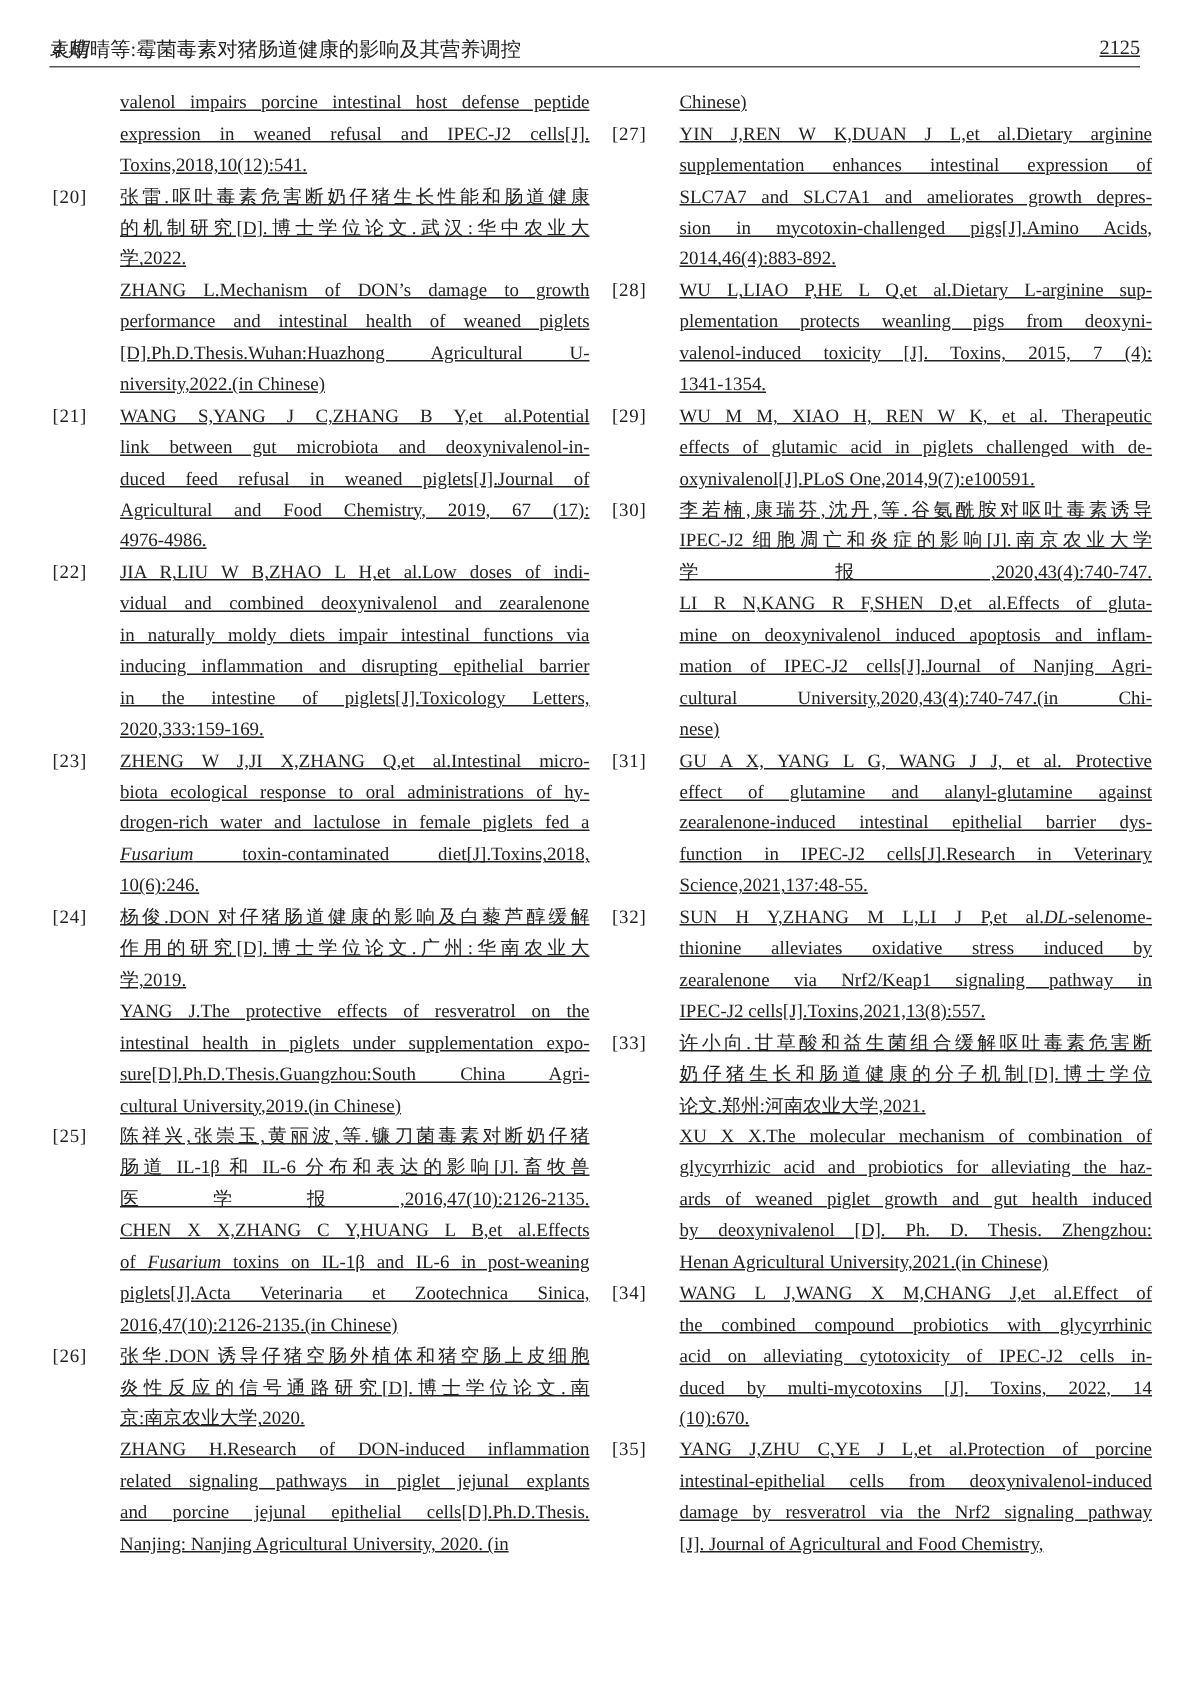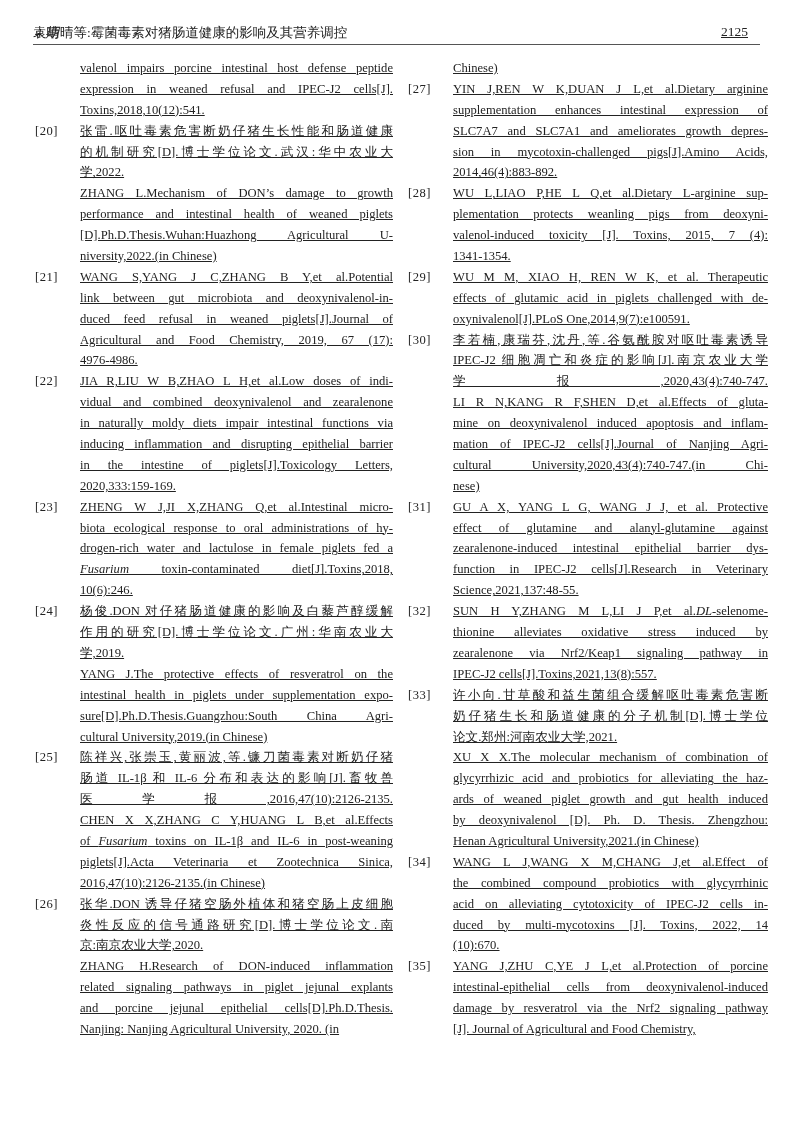--- a/index.html
+++ b/index.html
@@ -2,21 +2,21 @@
 <html><head>
 <meta charset="utf-8">
 <style>
   html, body { margin: 0; padding: 0; background: #fff; }
   body { width: 793px; height: 1122px; position: relative; overflow: hidden;
          font-family: "Liberation Serif", "DejaVu Serif", serif; color: #222; }
   .header { position: absolute; left: 33px; top: 22px; width: 727px; height: 22px;
             border-bottom: 1px solid #555; font-size: 13.5px; }
   .header .issue { position: absolute; left: 2px; top: 2px; font-style: italic; }
   .header .title { position: absolute; left: 0; right: 0; top: 2px; }
-  .header .page { position: absolute; right: 12px; top: 2px; text-decoration: underline; }
+  .header .page { position: absolute; right: 0; top: 2px; text-decoration: underline; }
   .col { position: absolute; top: 58px; font-size: 12.6px; line-height: 20.9px; text-decoration: underline; }
   .col.left { left: 35px; width: 358px; }
   .col.right { left: 408px; width: 360px; }
   .ref { position: relative; padding-left: 45px; }
   .ref .num { position: absolute; left: 0; top: 0; letter-spacing: 0.5px; }
   .line { display: block; text-align: justify; text-align-last: justify; white-space: nowrap; height: 20.9px; }
   .line.last { text-align-last: left; }
   i { font-style: italic; }
 </style>
 </head>

